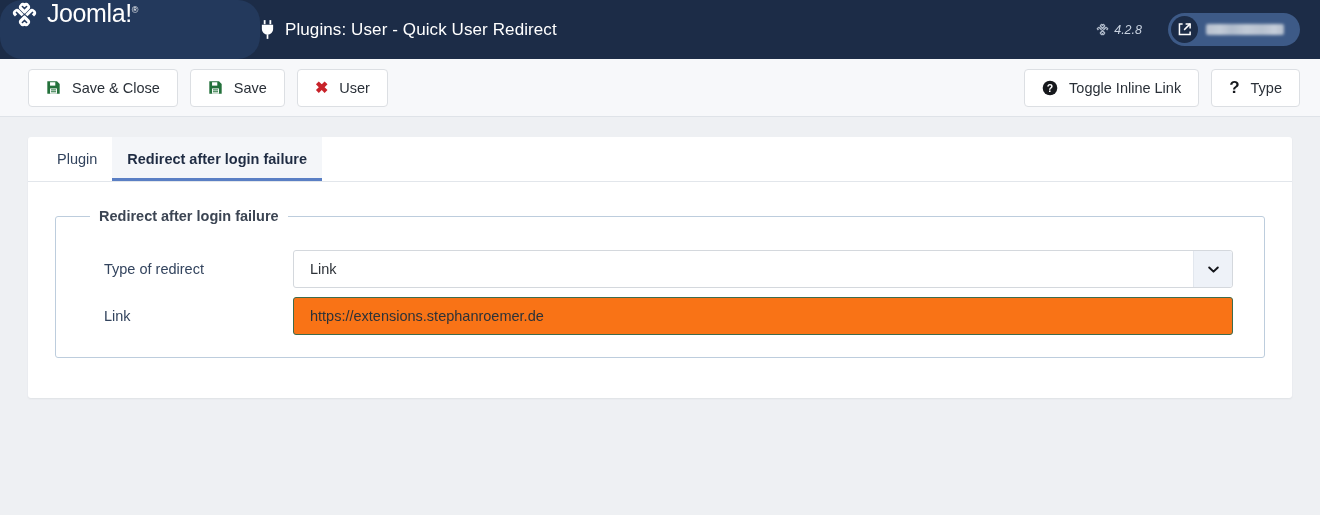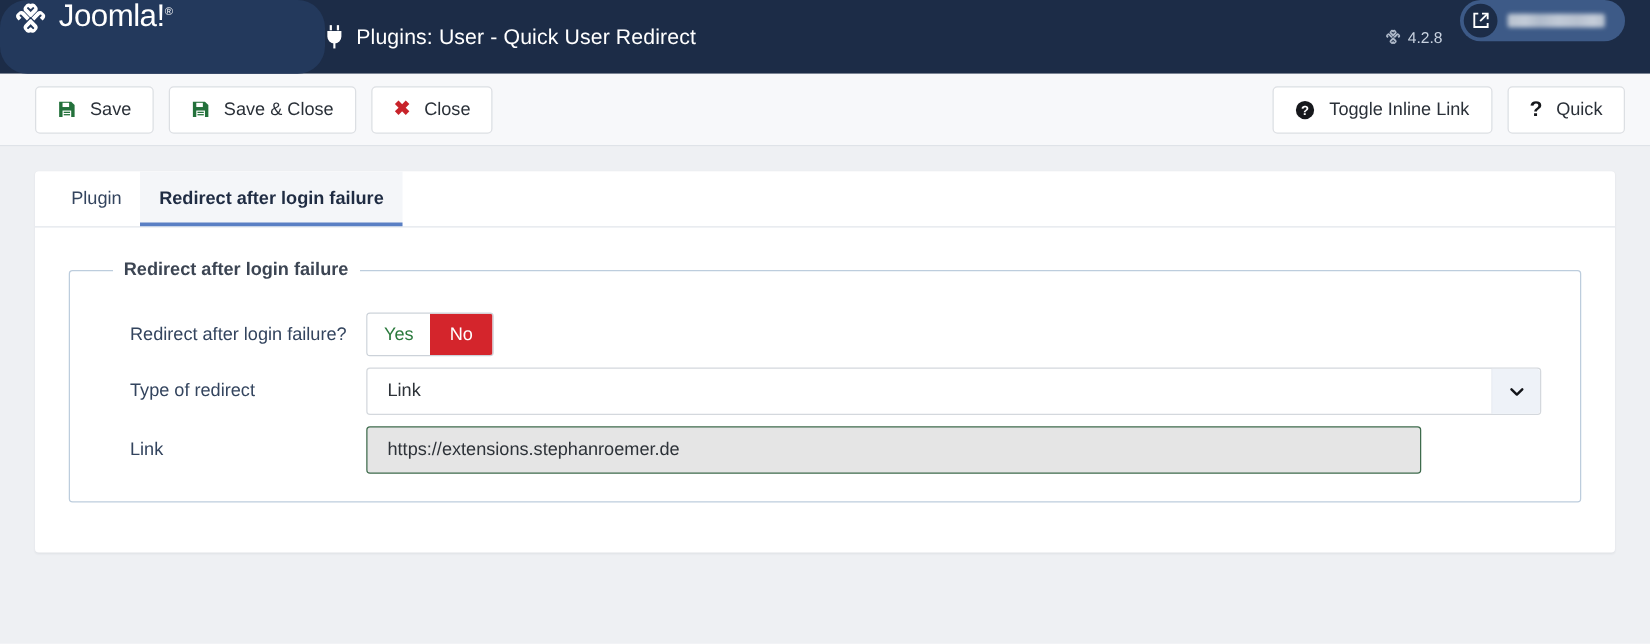--- a/index.html
+++ b/index.html
@@ -50,22 +50,24 @@
   }
   .plug-icon { width: 15px; height: 19px; display: block; }
   .header-title-text {
     font-size: 17px;
     color: #ffffff;
     letter-spacing: 0.1px;
   }
 
   .header-right {
     display: flex;
-    gap: 14px;
+    align-items: center;
+    gap: 26px;
     padding-right: 20px;
+    font-style: italic;
   }
   .version-badge {
     display: flex;
     align-items: center;
     gap: 5px;
     font-size: 12.5px;
     color: #c8d2e0;
   }
   .version-mark { width: 13px; height: 13px; display: block; opacity: .85; }
   .user-pill {
@@ -229,25 +231,25 @@
     width: 39px; height: 100%;
     background: #eef2f8;
     border-left: 1px solid #e2e7ee;
     border-radius: 0 3px 3px 0;
     display: flex; align-items: center; justify-content: center;
   }
   .select-arrow svg { display: block; }
 
   
   .text-input {
-    width: 844px;
+    width: 940px;
     height: 38px;
     border: 1px solid #3e6b4c;
     border-radius: 3px;
-    background: #e5e5e5;
+    background: #f97316;
     font-size: 14.5px;
     color: #2d3238;
     padding: 0 16px;
     font-family: "Liberation Sans", sans-serif;
     outline: none;
   }
 </style>
 </head>
 <body>
 
@@ -315,81 +317,72 @@
     <button class="btn">
       <span>
         <svg width="15" height="15" viewBox="0 0 16 16" fill="#23713b" aria-hidden="true">
           <path d="M1.4 1.4h10.3L14.6 4.3v10.3H1.4z"></path>
           <rect x="4.3" y="2.4" width="5.6" height="3.6" fill="#ffffff"></rect>
           <rect x="4.3" y="9" width="7.4" height="5.6" fill="#ffffff"></rect>
           <rect x="5.3" y="10" width="5.4" height="1.1" fill="#23713b"></rect>
           <rect x="5.3" y="12" width="5.4" height="1.1" fill="#23713b"></rect>
         </svg>
       </span>
-      <span>Save</span>
+      <span>Save &amp; Close</span>
     </button>
 
     <button class="btn">
       <span>
         <svg width="15" height="15" viewBox="0 0 16 16" fill="#23713b" aria-hidden="true">
           <path d="M1.4 1.4h10.3L14.6 4.3v10.3H1.4z"></path>
           <rect x="4.3" y="2.4" width="5.6" height="3.6" fill="#ffffff"></rect>
           <rect x="4.3" y="9" width="7.4" height="5.6" fill="#ffffff"></rect>
           <rect x="5.3" y="10" width="5.4" height="1.1" fill="#23713b"></rect>
           <rect x="5.3" y="12" width="5.4" height="1.1" fill="#23713b"></rect>
         </svg>
       </span>
-      <span>Save &amp; Close</span>
+      <span>Save</span>
     </button>
 
     <button class="btn">
       <span class="btn-x">✖</span>
-      <span>Close</span>
+      <span>User</span>
     </button>
   </div>
 
   <div class="toolbar-group">
     <button class="btn">
       <span>
         <svg width="16" height="16" viewBox="0 0 16 16" aria-hidden="true">
           <circle cx="8" cy="8" r="7.3" fill="#16181c"></circle>
           <text x="8" y="11.9" font-family="Liberation Sans, sans-serif" font-size="10.5" font-weight="bold" fill="#ffffff" text-anchor="middle">?</text>
         </svg>
       </span>
       <span>Toggle Inline Link</span>
     </button>
 
     <button class="btn">
       <span class="btn-qmark">?</span>
-      <span>Quick</span>
+      <span>Type</span>
     </button>
   </div>
 </div>
 
 <div class="page-wrap">
   <div class="card">
 
     <div class="tabs">
       <div class="tab">Plugin</div>
       <div class="tab active">Redirect after login failure</div>
     </div>
 
     <div class="card-body">
       <fieldset class="group">
         <legend>Redirect after login failure</legend>
 
-        <div class="form-row">
-          <div class="form-label">Redirect after login failure?</div>
-          <div class="form-control">
-            <div class="switcher">
-              <div class="switch-opt switch-yes">Yes</div>
-              <div class="switch-opt switch-no-active">No</div>
-            </div>
-          </div>
-        </div>
 
         <div class="form-row">
           <div class="form-label">Type of redirect</div>
           <div class="form-control">
             <div class="select-box">
               <span>Link</span>
               <span class="select-arrow">
                 <svg width="15" height="15" viewBox="0 0 16 16" fill="none" stroke="#13151a" stroke-width="2.1" stroke-linecap="round" stroke-linejoin="round" aria-hidden="true">
                   <path d="M3.4 5.8 8 10.3l4.6-4.5"></path>
                 </svg>

